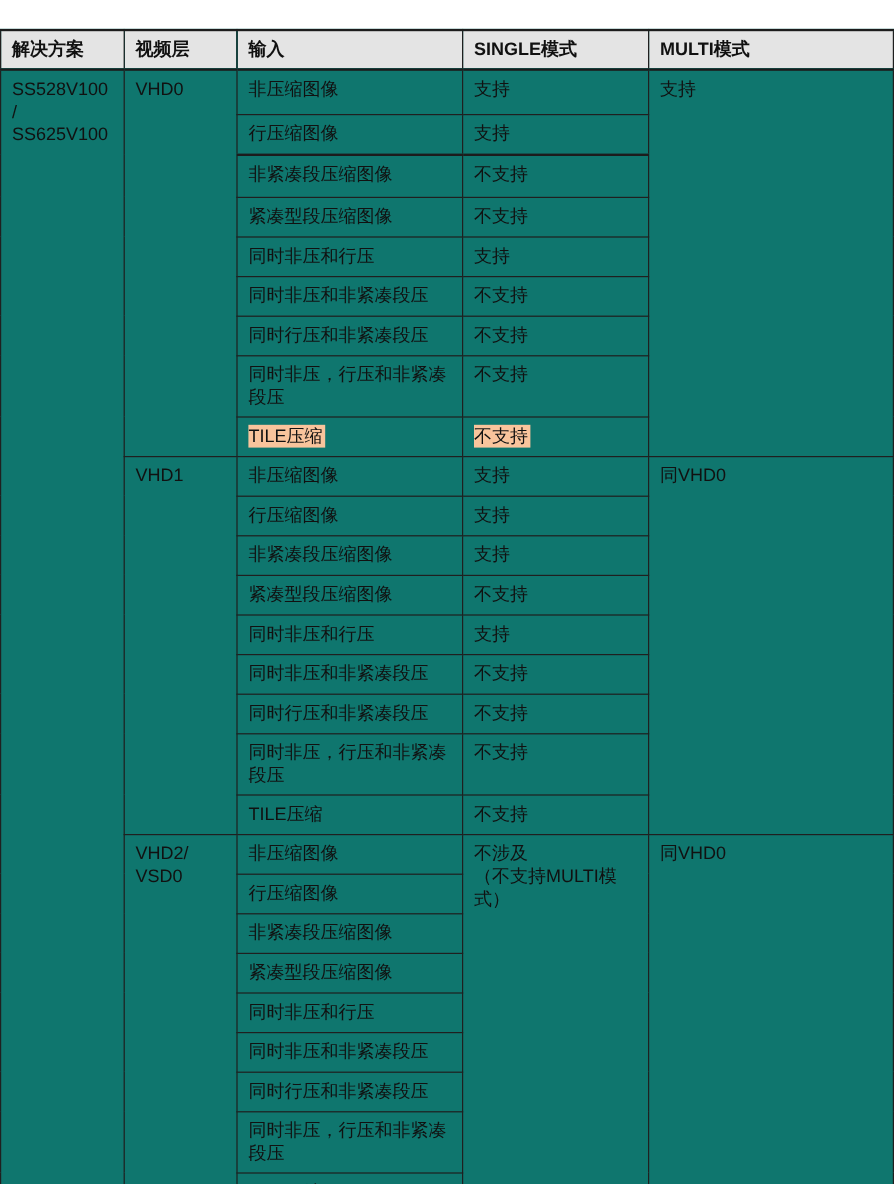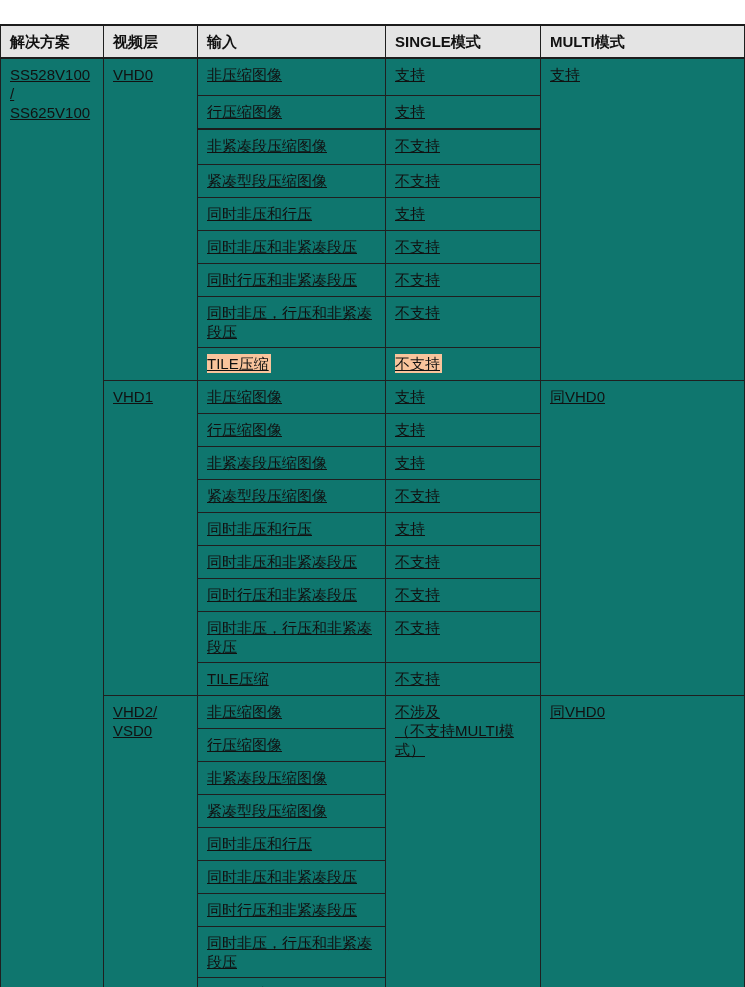--- a/index.html
+++ b/index.html
@@ -26,21 +26,21 @@
     line-height: 19px;
     overflow: hidden;
     box-sizing: border-box;
   }
   thead th {
     background: #e4e4e4;
     font-weight: bold;
     height: 33px;
     border-bottom: 2px solid #1c1c1c;
   }
-  tbody tr { height: 33px; text-decoration: underline; }
+  tbody tr { height: 33px; }
   tr.rh37 { height: 37px; }
   tr.rh34 { height: 34px; }
   tr.rh35 { height: 35px; }
   tr.rh51 { height: 51px; }
   tr.tt > td { border-top: 2.5px solid #1c1c1c; }
   td.pre { white-space: pre-line; }
   .hl { background: #f9c49c; padding: 1px 2px 1px 0; }
 </style>
 </head>
 <body>

